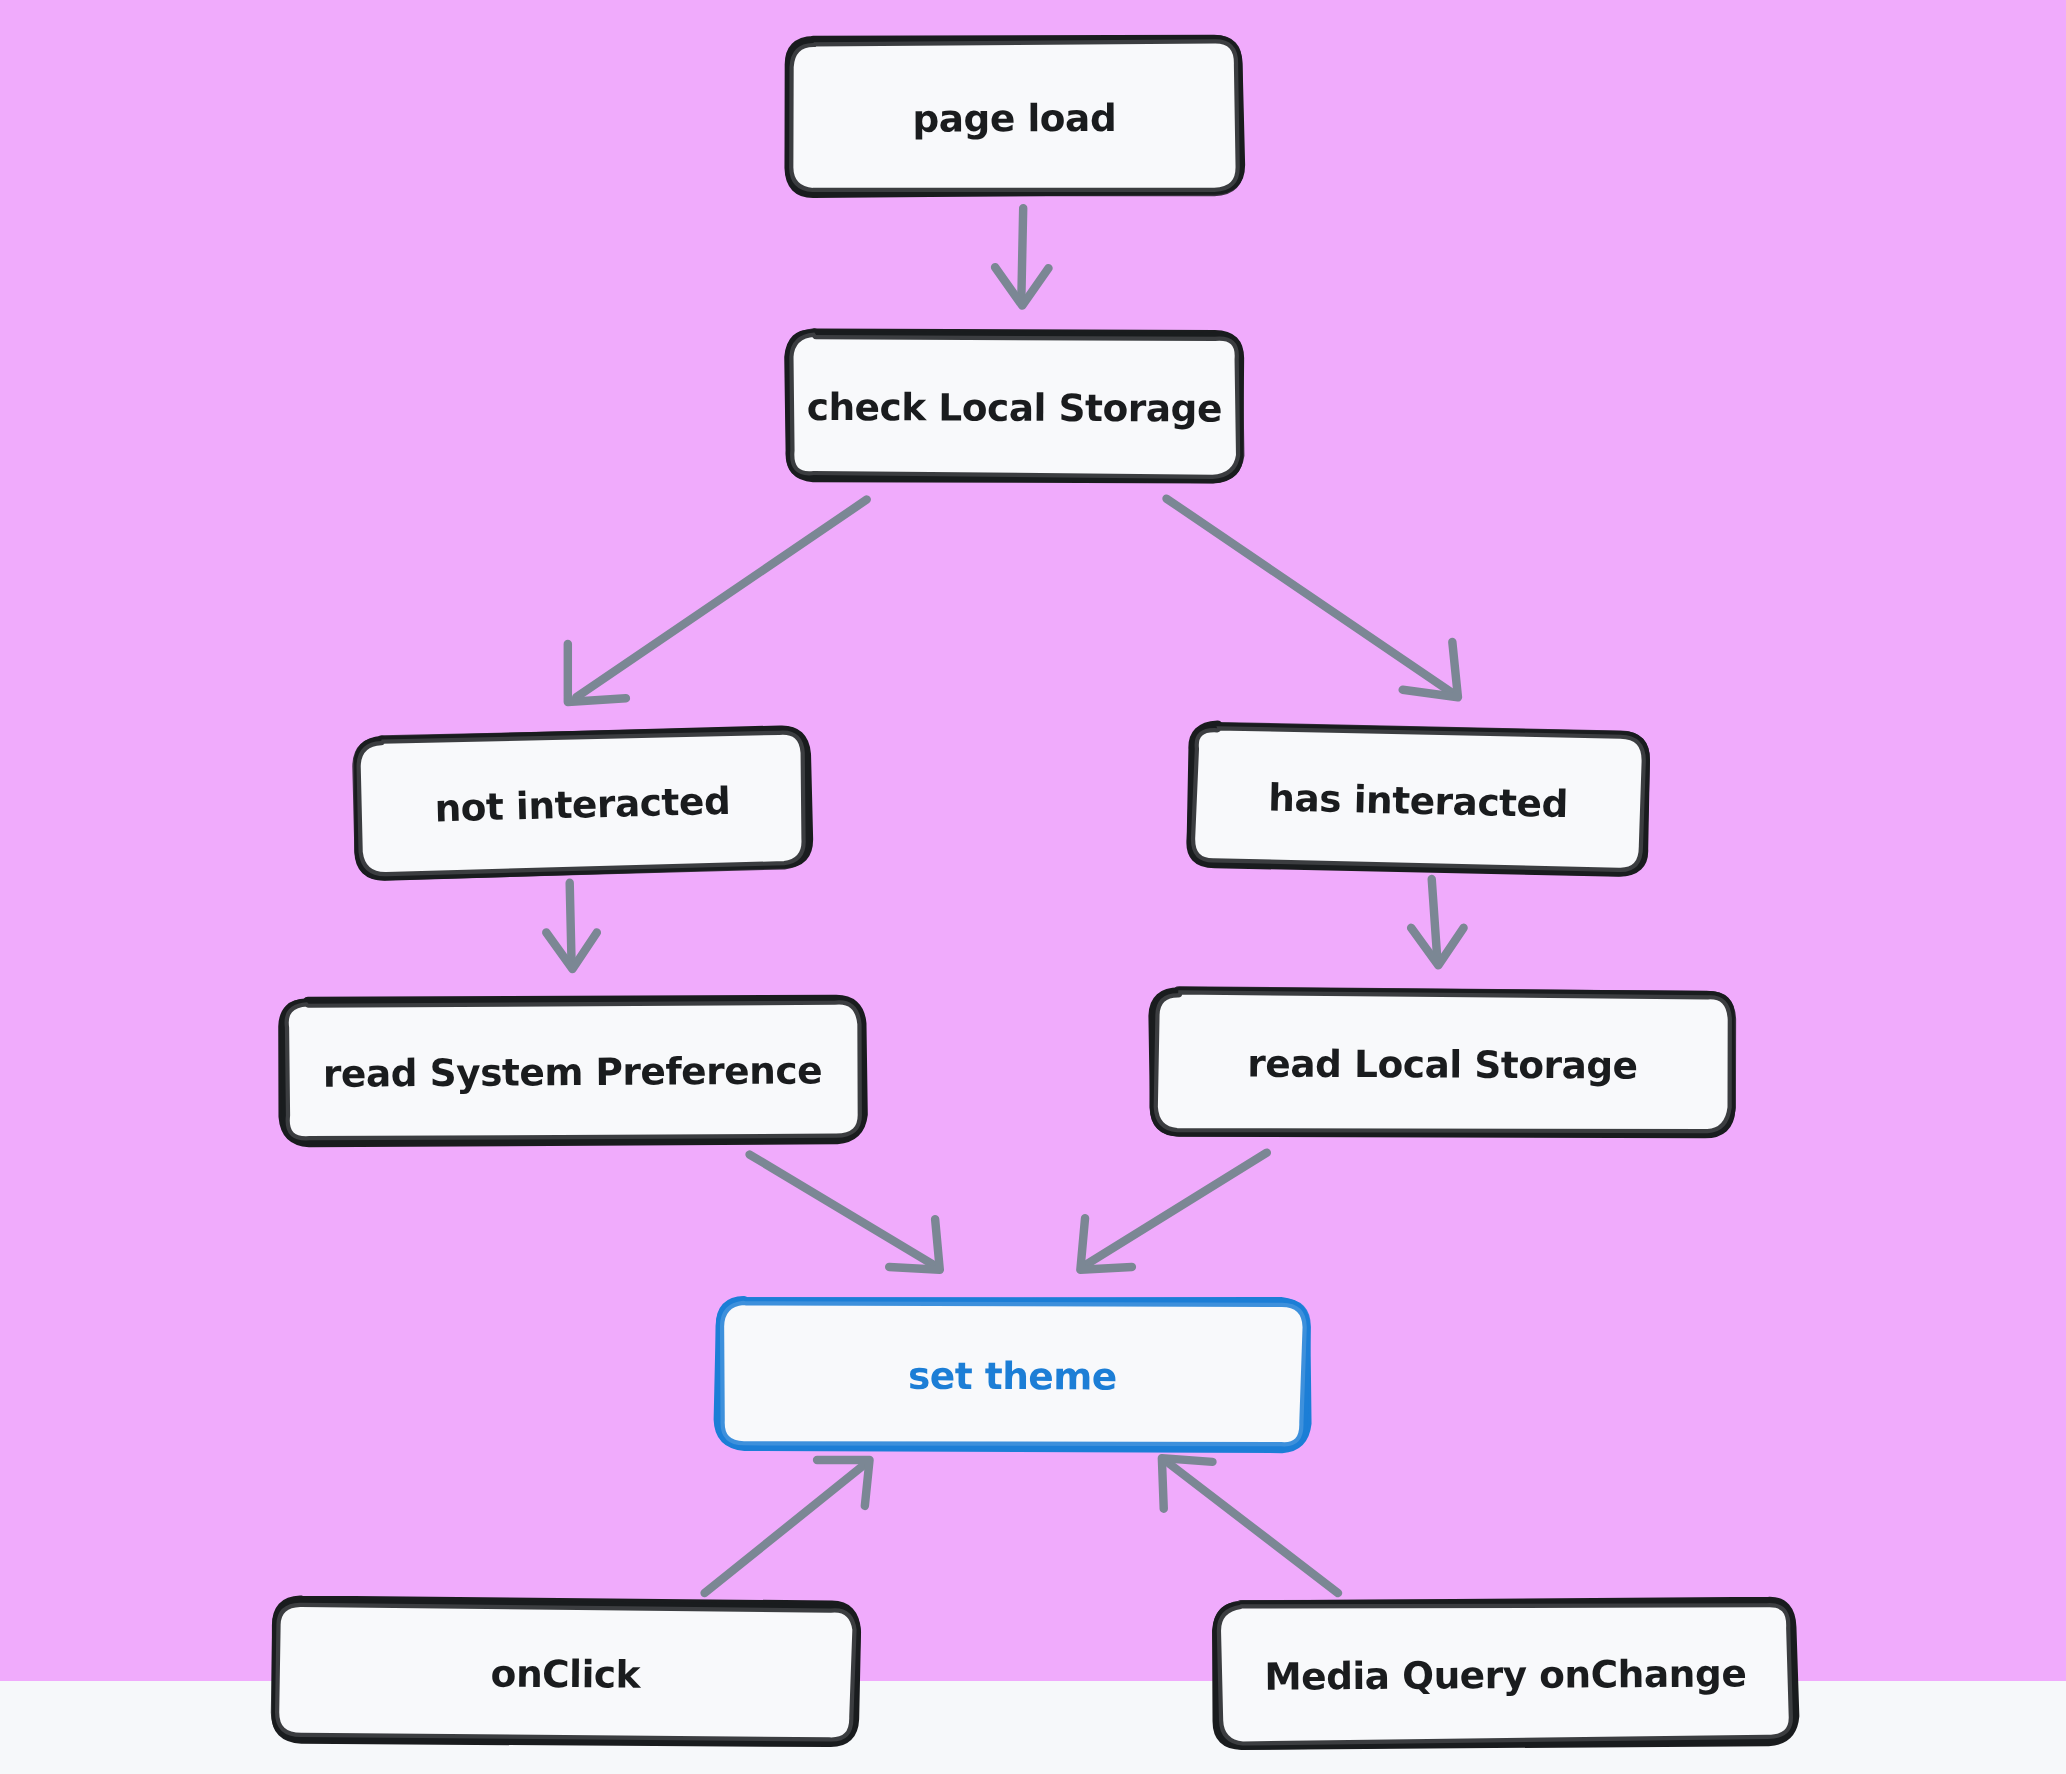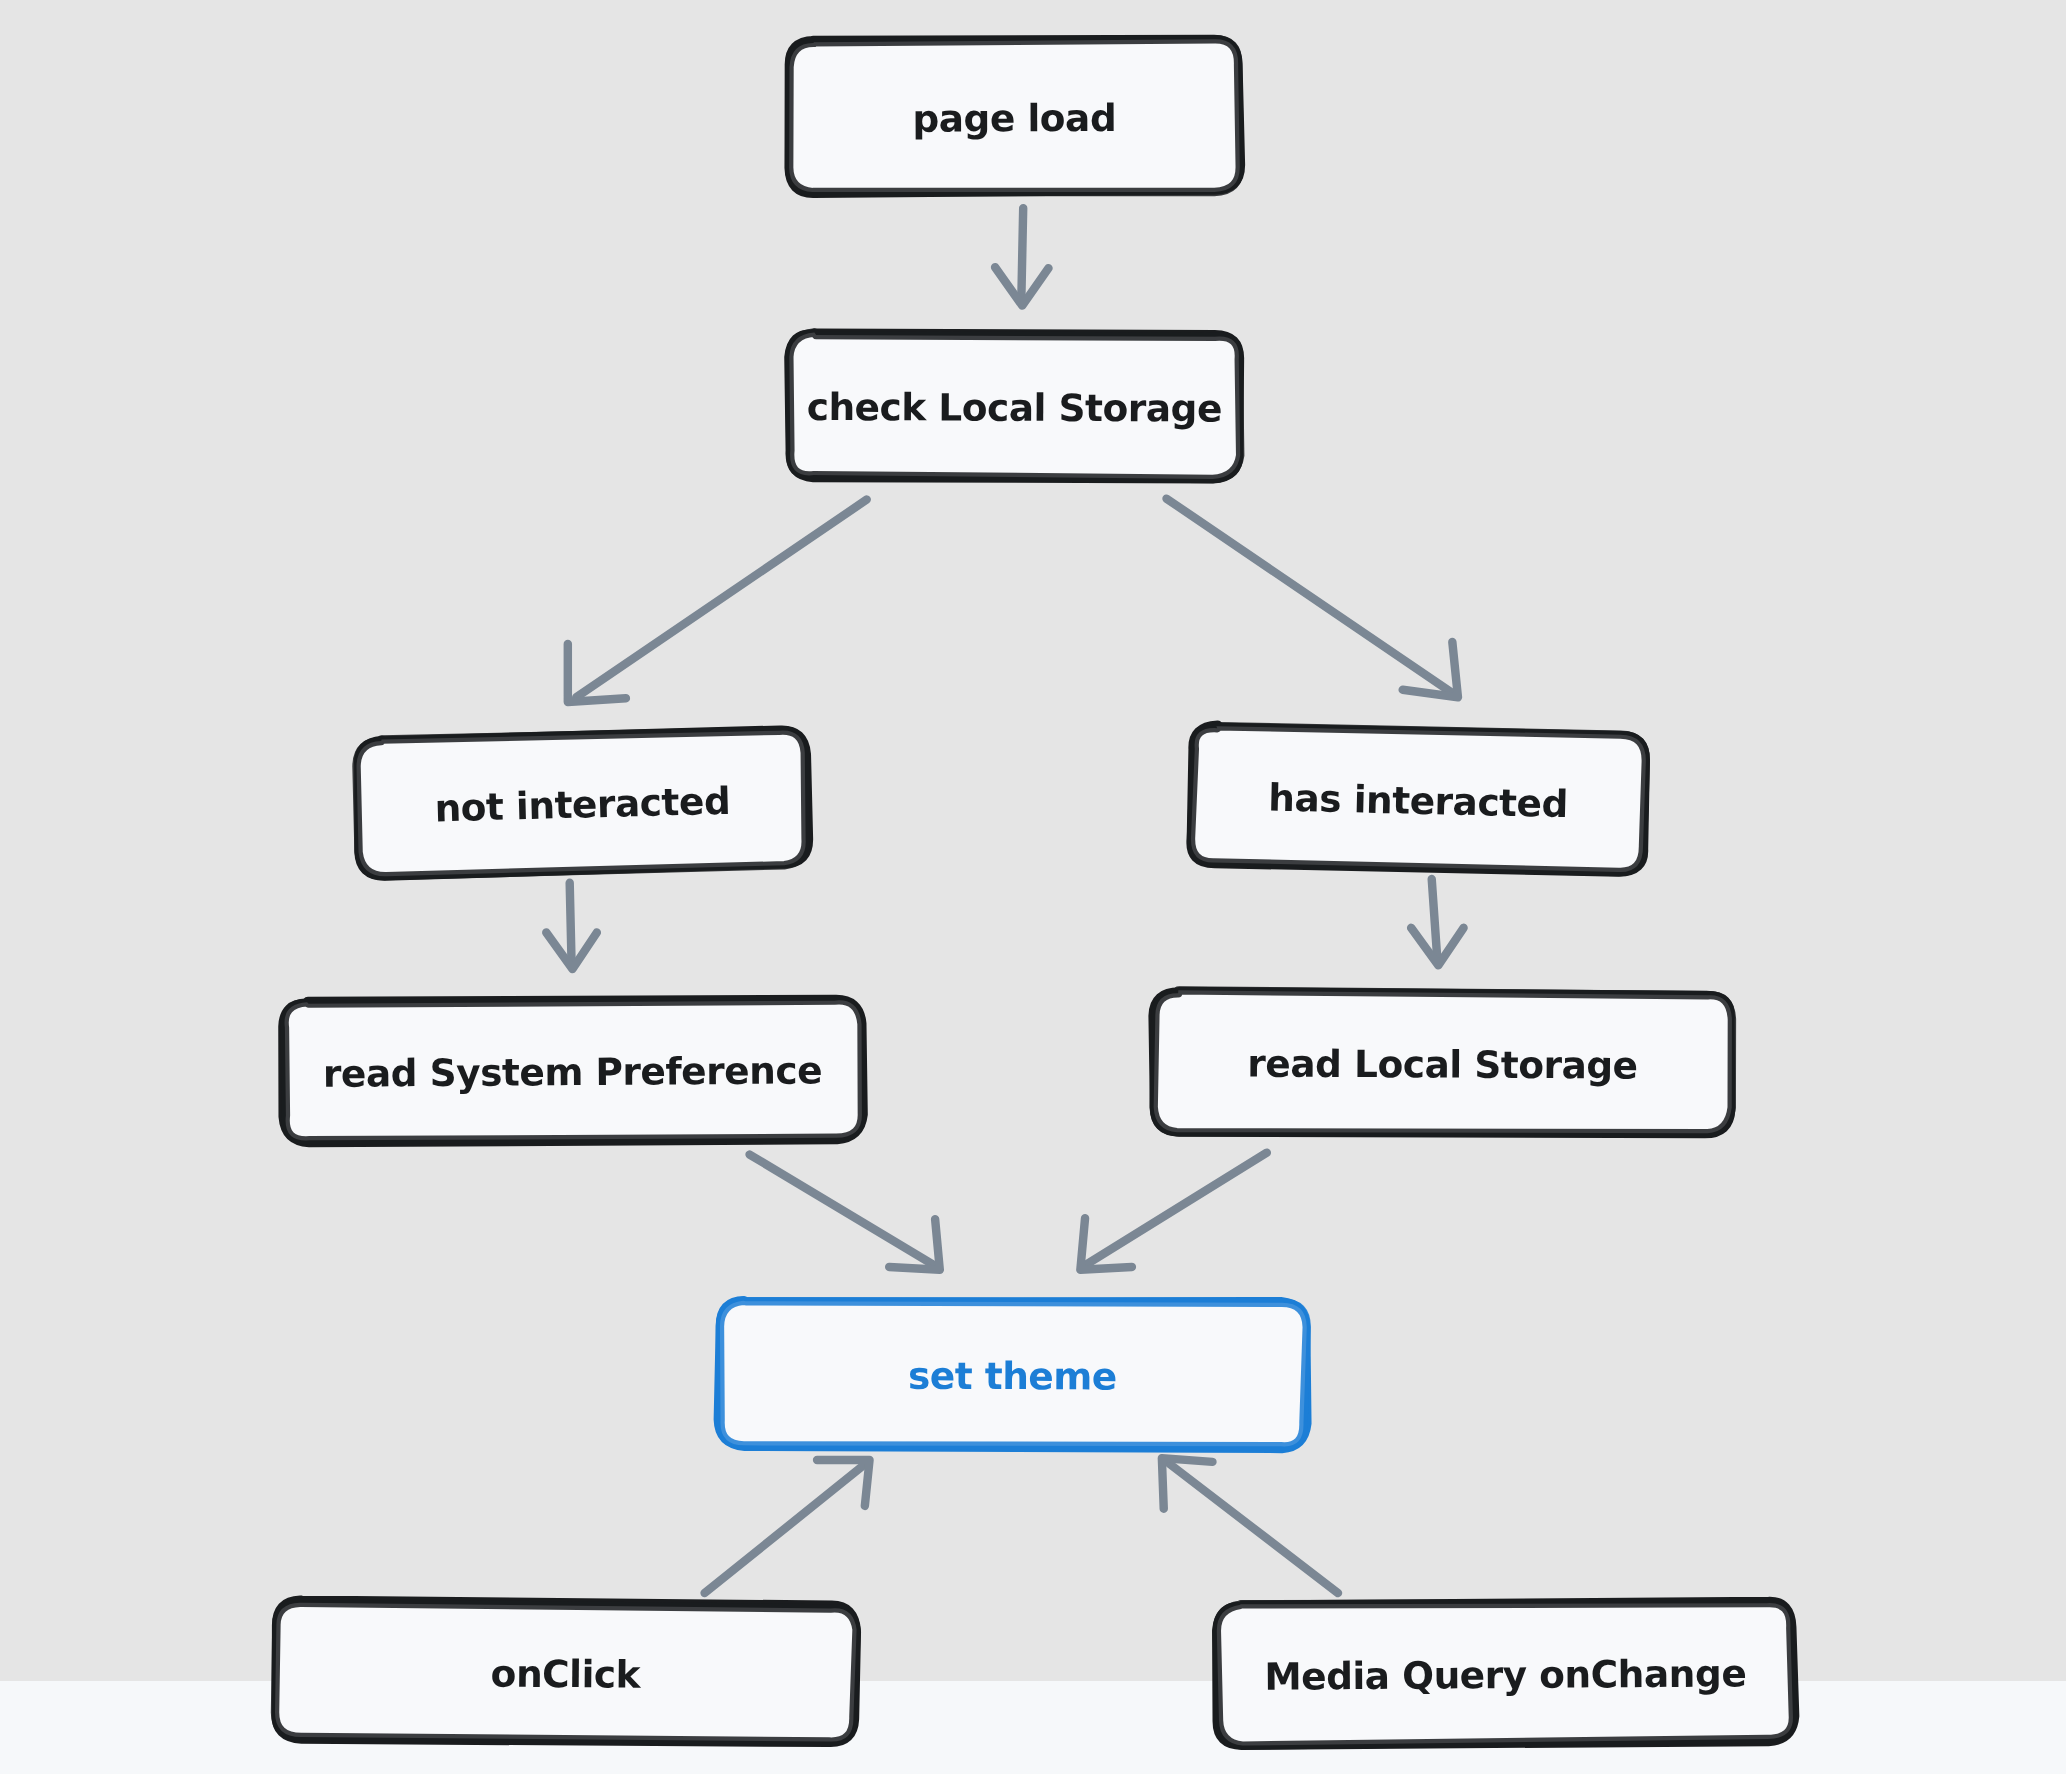--- a/index.html
+++ b/index.html
@@ -10,21 +10,21 @@
   body {
     width: 2067px;
     height: 1775px;
     overflow: hidden;
     font-family: "DejaVu Sans", sans-serif;
   }
   #diagram-root {
     position: relative;
     width: 2067px;
     height: 1681px;
-    background: #e5e5e5;
+    background: #f0abfc;
   }
   #flow-svg {
     position: absolute;
     top: 0;
     left: 0;
     width: 2067px;
     height: 1775px;
     display: block;
   }
   .node-label {

